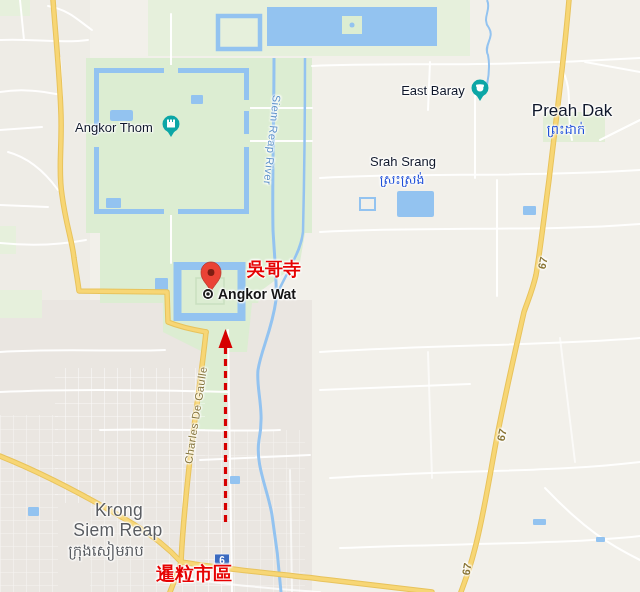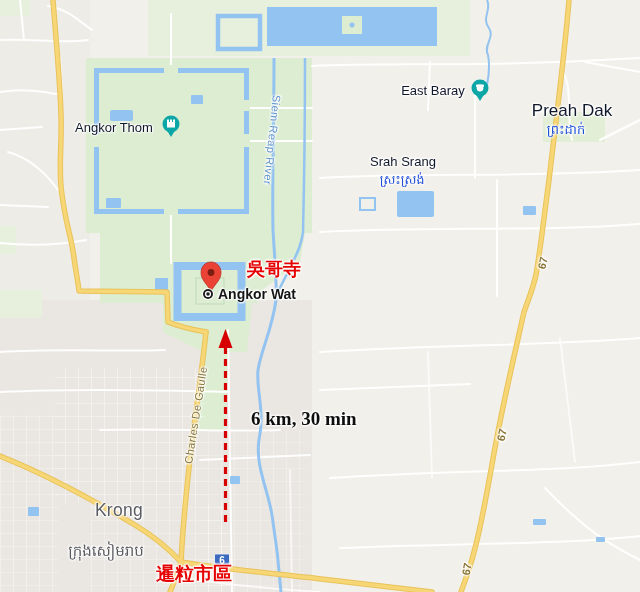--- a/index.html
+++ b/index.html
@@ -202,33 +202,33 @@
   </g>
 </svg>
 
 <div class="lbl poi-dark" style="left:114px;top:128px;">Angkor Thom</div>
 <div class="lbl poi-dark" style="left:433px;top:91px;">East Baray</div>
 <div class="lbl poi-dark" style="left:572px;top:111px;font-size:17px;">Preah Dak</div>
 <div class="lbl khmer" style="left:566px;top:130px;font-size:13px;">ព្រះដាក់</div>
 <div class="lbl poi-dark" style="left:403px;top:162px;">Srah Srang</div>
 <div class="lbl khmer" style="left:402px;top:180px;">ស្រះស្រង់</div>
 <div class="lbl big-city" style="left:97px;top:510px;">Krong</div>
+<div class="lbl big-city" style="left:96px;top:530px;">Siem Reap</div>
 <div class="lbl big-city-khmer" style="left:106px;top:551px;">ក្រុងសៀមរាប</div>
 <div class="lbl lbl-left wat-label" style="left:218px;top:294px;">Angkor Wat</div>
 
 <div class="lbl river-lbl" style="left:272px;top:140px;">Siem Reap River</div>
 <div class="lbl road-lbl" style="left:196px;top:415px;">Charles De Gaulle</div>
 <div class="lbl r67 r67-a" style="left:543px;top:263px;">67</div>
 <div class="lbl r67 r67-b" style="left:502px;top:435px;">67</div>
 <div class="lbl r67 r67-c" style="left:467px;top:569px;">67</div>
 
 <div class="shield" style="left:222px;top:562px;">
   <svg width="16" height="17" viewBox="0 0 16 17">
     <path d="M1.5,0.5 H14.5 Q15.5,0.5 15.5,1.5 V8 Q15.5,13.5 8,16.5 Q0.5,13.5 0.5,8 V1.5 Q0.5,0.5 1.5,0.5 Z" fill="#3b6abf" stroke="#ffffff" stroke-width="0.8"></path>
   </svg>
   <span>6</span>
 </div>
 
 <div class="lbl lbl-left cn-red" style="left:247px;top:269px;">吳哥寺</div>
 <div class="lbl cn-red cn-red-big" style="left:194px;top:574px;text-align:center;">暹粒市區</div>
-<div class="lbl lbl-left dist" style="left:251px;top:419px;">6 km, 30 min</div>
 
 </div>
 
 </body></html>

